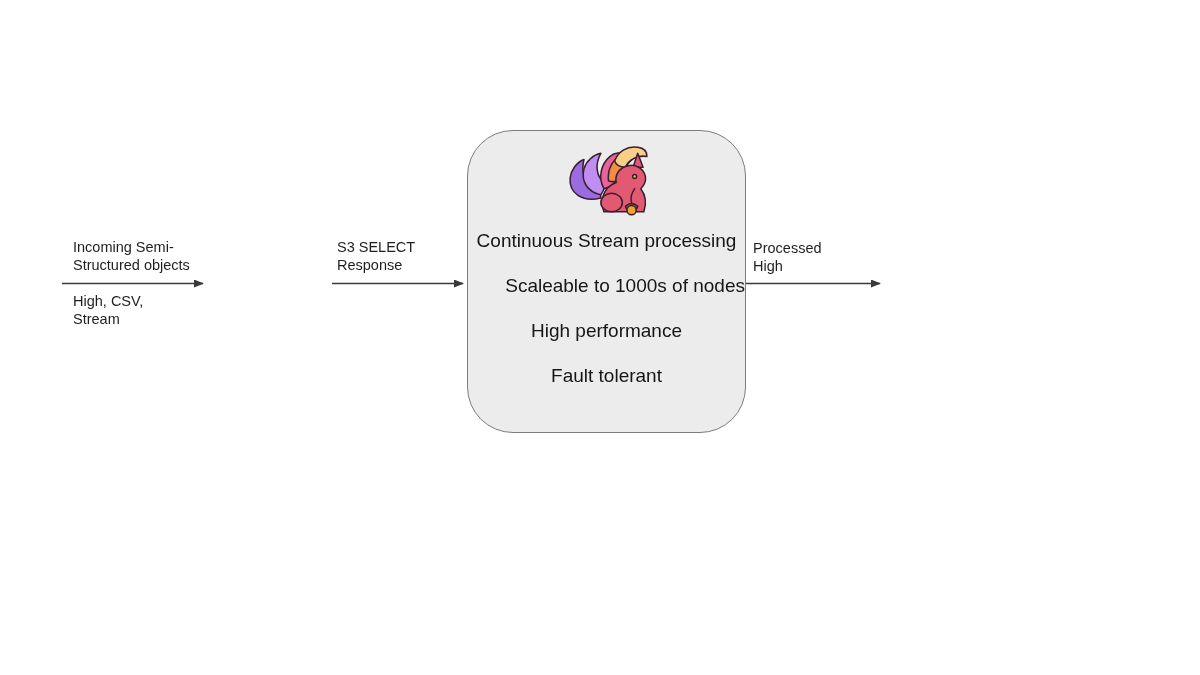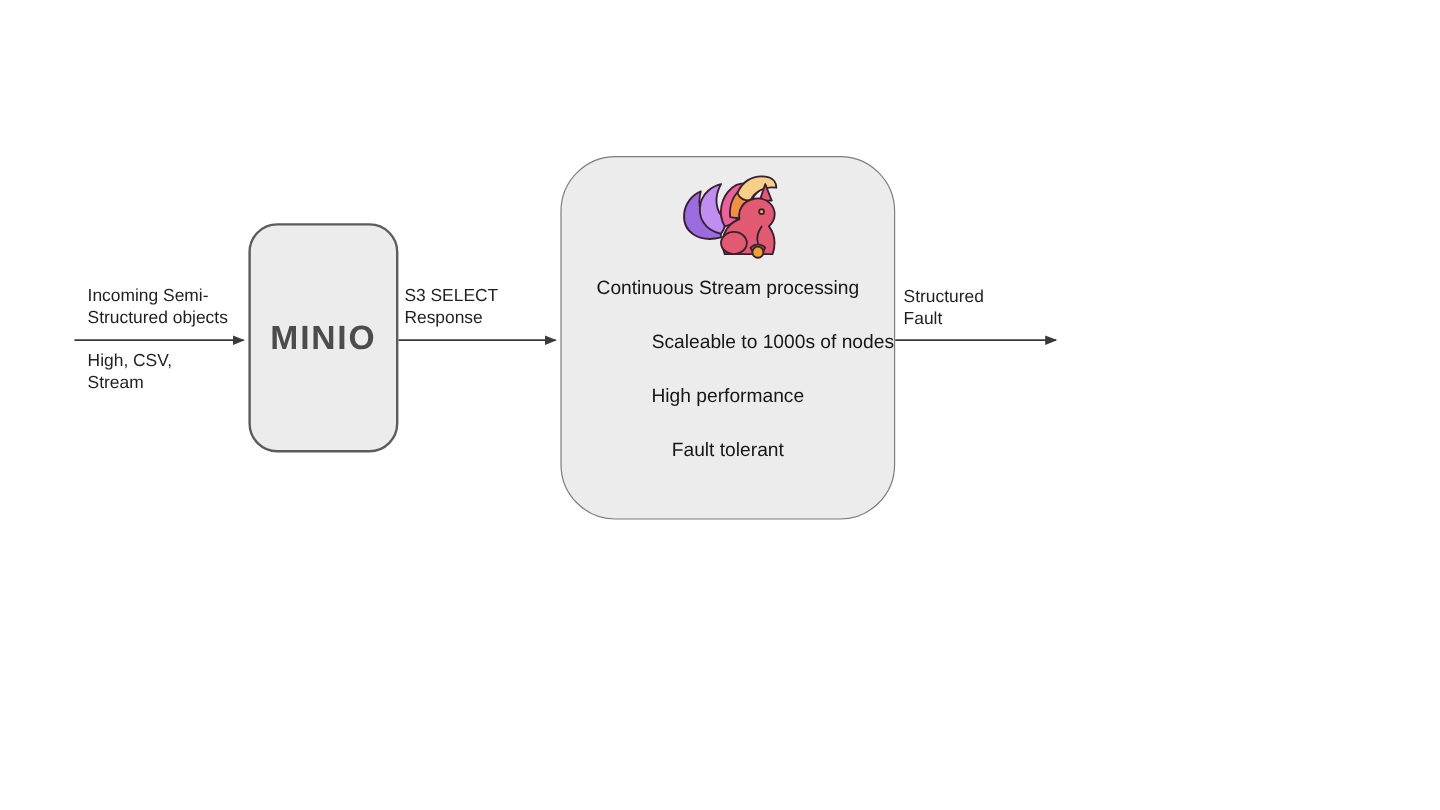--- a/index.html
+++ b/index.html
@@ -65,21 +65,21 @@
     left: 0;
     width: 100%;
     display: flex;
     justify-content: center;
   }
   .flink-feature {
     position: absolute;
     left: 0;
     width: 100%;
     text-align: center;
-    font-size: 16px;
+    font-size: 19px;
     line-height: 22px;
     color: #161616;
     white-space: nowrap;
   }
   .feat-0 { top: 99px;  }
   .feat-1 { top: 144px; text-align: right; }
   .feat-2 { top: 189px; }
   .feat-3 { top: 234px; }
 </style>
 </head>
@@ -101,23 +101,20 @@
   <div class="label" style="left:73px; top:238px;">
     <div>Incoming Semi-</div>
     <div>Structured objects</div>
   </div>
 
   <div class="label" style="left:73px; top:292px;">
     <div>High, CSV,</div>
     <div>Stream</div>
   </div>
 
-  <div class="node node-minio">
-    <span class="minio-wordmark">MINIO</span>
-  </div>
 
   <div class="label" style="left:337px; top:238px;">
     <div>S3 SELECT</div>
     <div>Response</div>
   </div>
 
   <div class="node node-flink">
     <div class="flink-logo-wrap">
 
       <svg width="94" height="86" viewBox="0 0 120 112" xmlns="http://www.w3.org/2000/svg">
@@ -145,17 +142,17 @@
         </g>
       </svg>
     </div>
     <div class="flink-feature feat-0">Continuous Stream processing</div>
     <div class="flink-feature feat-1">Scaleable to 1000s of nodes</div>
     <div class="flink-feature feat-3">Fault tolerant</div>
     <div class="flink-feature feat-2">High performance</div>
   </div>
 
   <div class="label" style="left:753px; top:239px;">
-    <div>Structured</div>
-    <div>Fault</div>
+    <div>Processed</div>
+    <div>High</div>
   </div>
 
 </div>
 
 </body></html>

